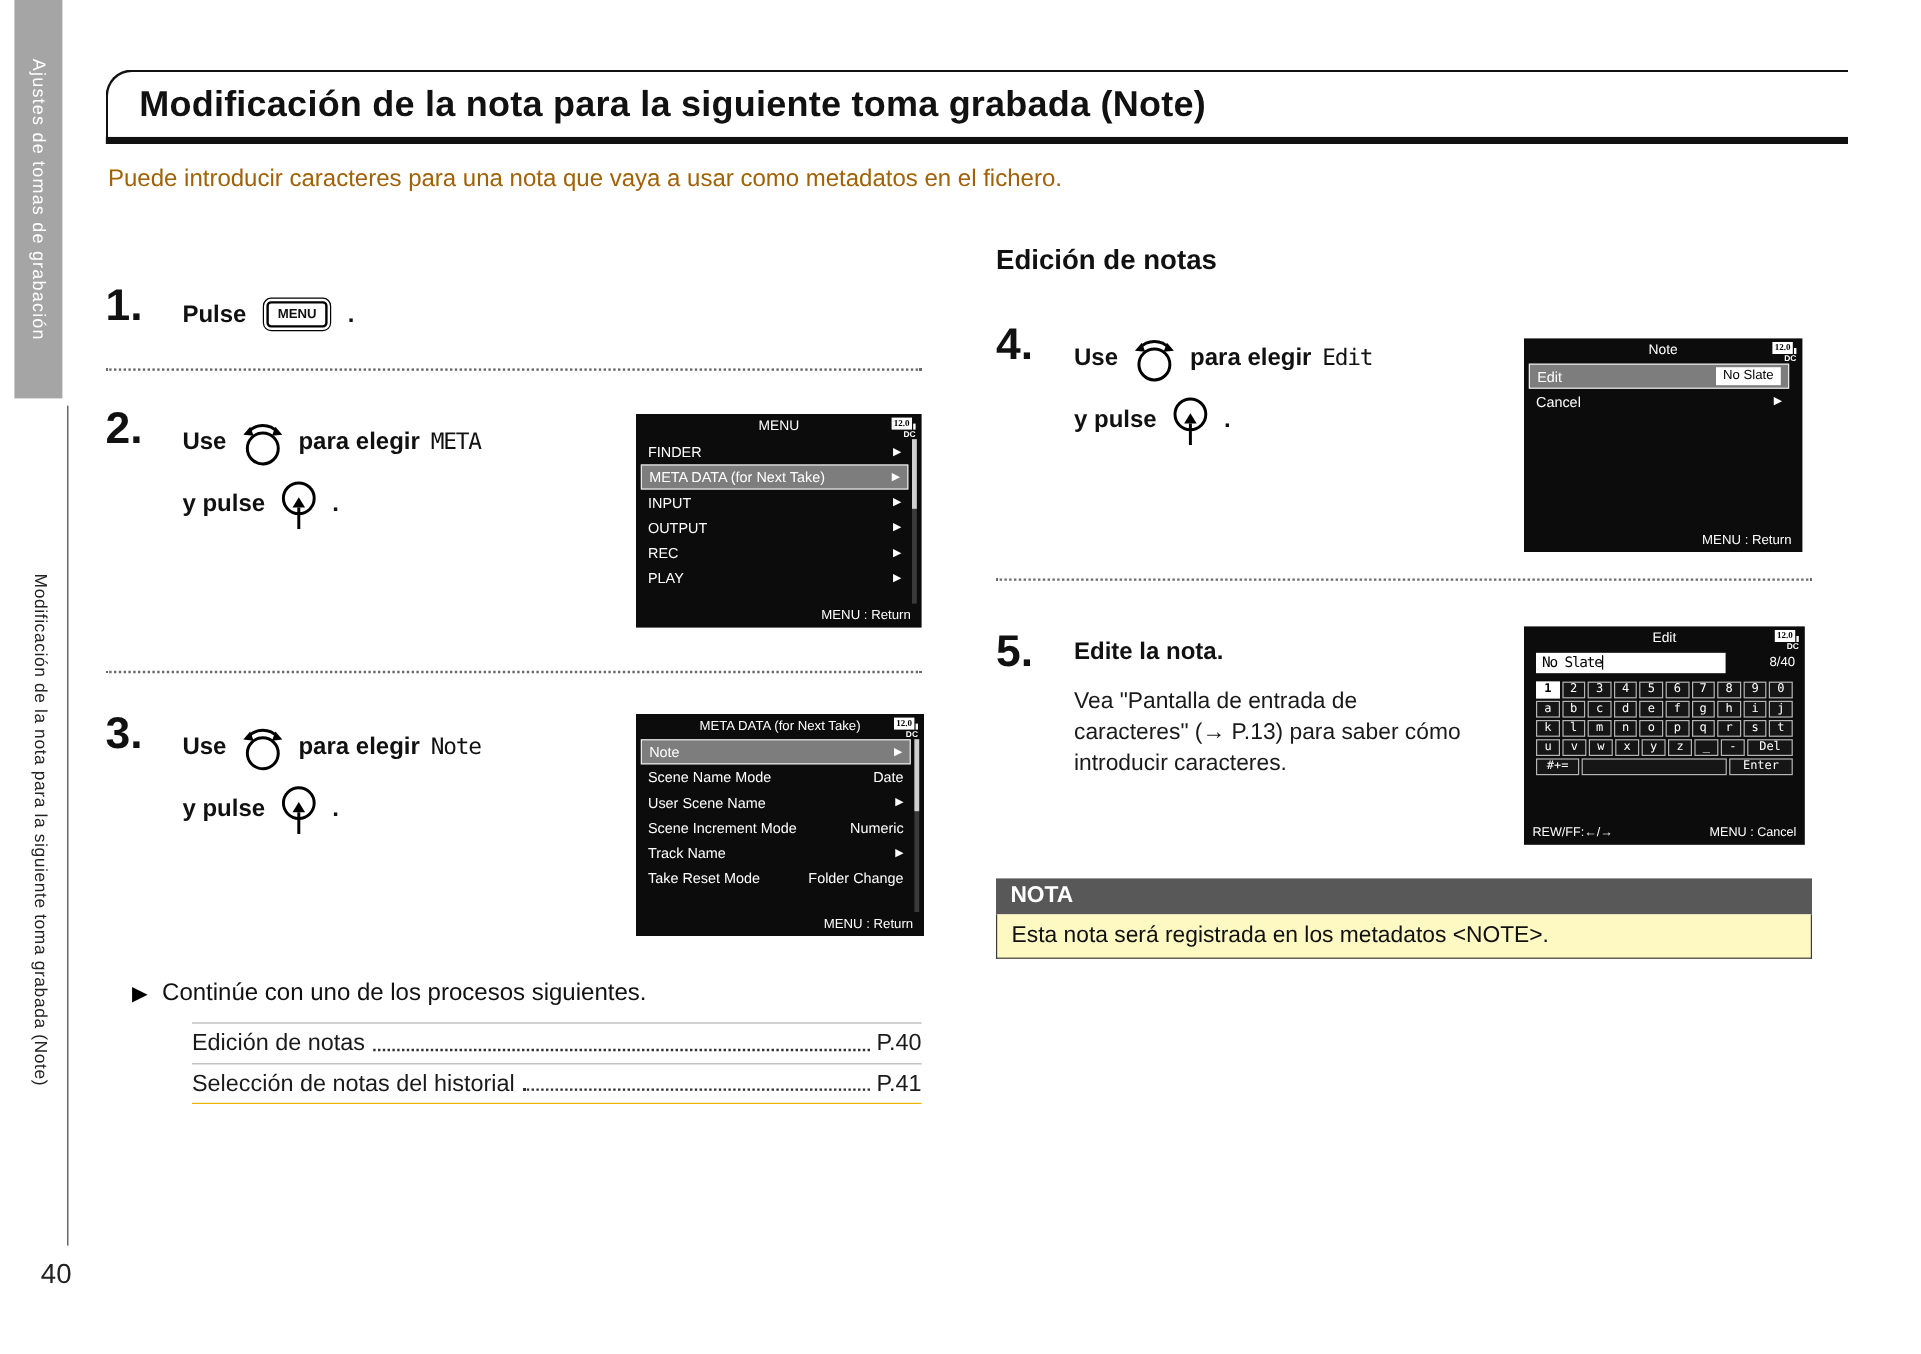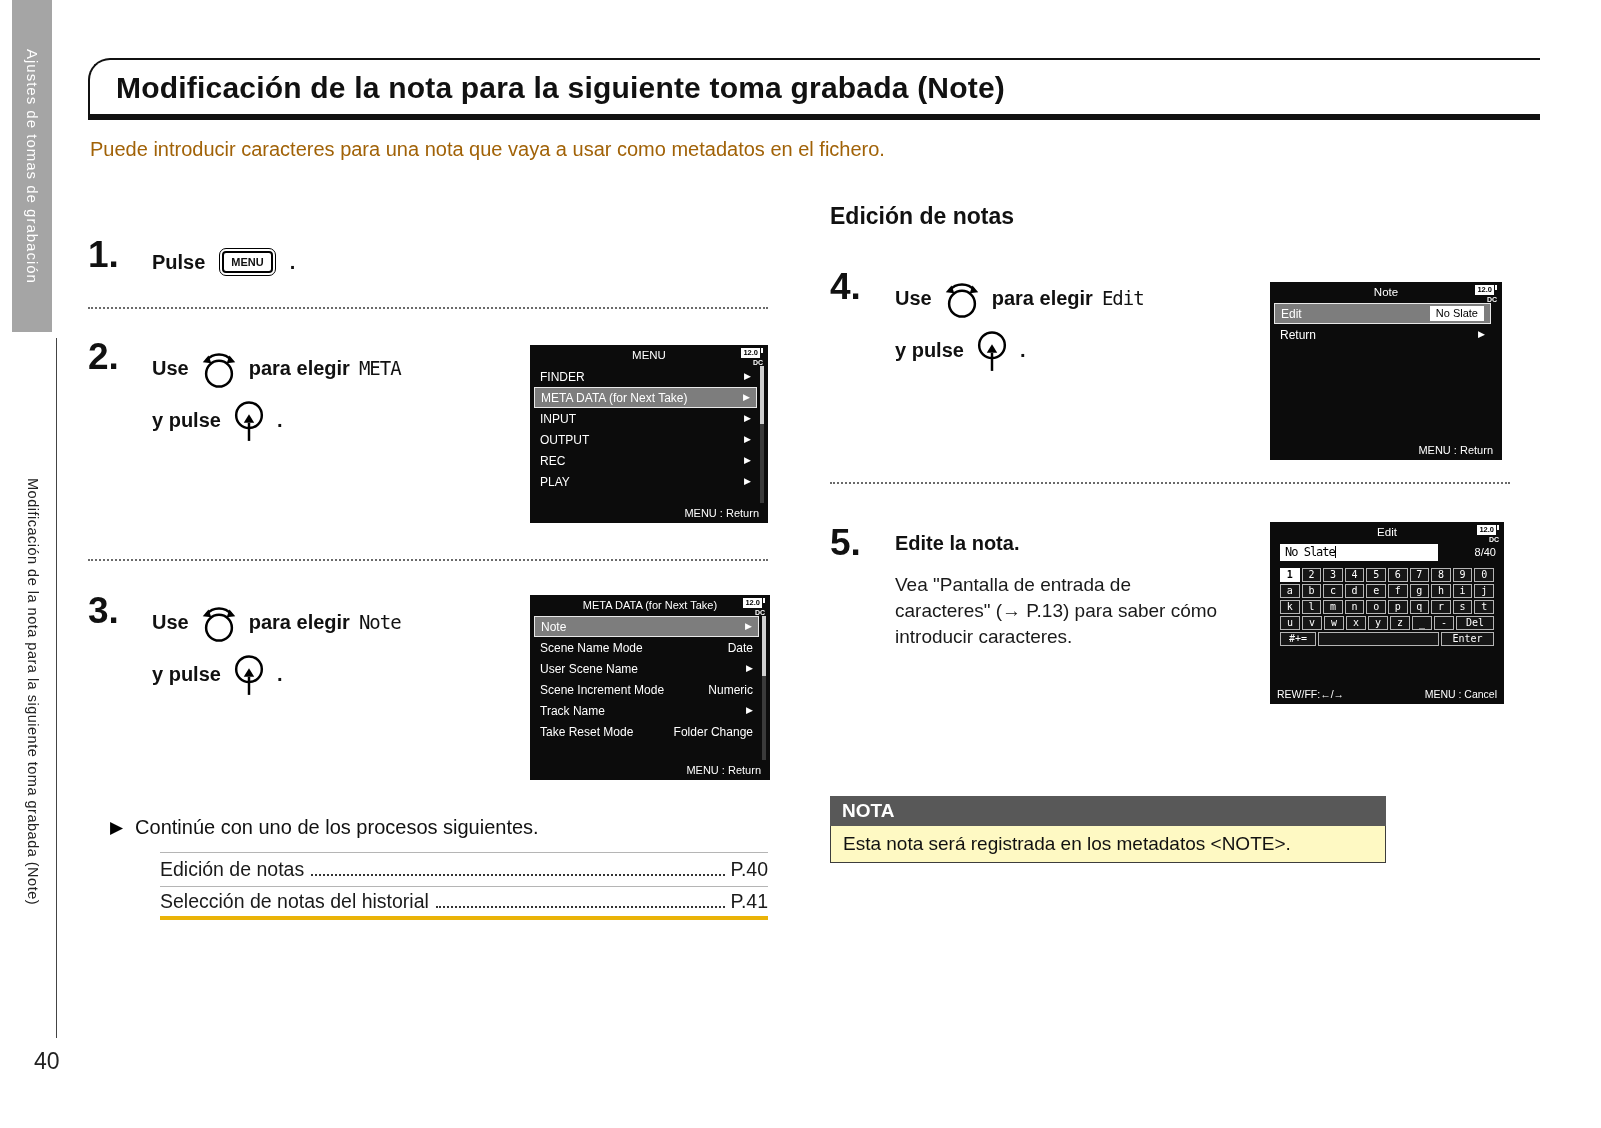--- a/index.html
+++ b/index.html
@@ -28,32 +28,32 @@
   .menukey { display:inline-block; border:2px solid #000; border-radius:4px; padding:3px 7px; font-size:11px; font-weight:bold;
     outline:1.5px solid #000; outline-offset:2px; margin:0 8px; background:#fff; }
   .divider { position:absolute; border-top:2.5px dotted #6a6a6a; height:0; }
   svg.dialicon, svg.entericon { flex:none; }
 
   
   .continue { position:absolute; left:110px; top:816px; font-size:20px; display:flex; align-items:center; gap:12px; color:#111; }
   .tri { font-size:17px; color:#000; }
   .refs { position:absolute; left:160px; top:852px; width:608px; font-size:19.5px; }
   .ref-row { display:flex; align-items:center; height:34px; border-top:1px solid #b5b5b5; }
-  .refs .ref-row:last-child { border-bottom:4px solid #eab308;justify-content:space-between; }
+  .refs .ref-row:last-child { border-bottom:1px solid #eab308;justify-content:space-between; }
   .ref-label { white-space:nowrap; }
   .ref-dots { flex:1; border-bottom:2.5px dotted #333; height:0; margin:10px 5px 0 7px; }
   .ref-page { white-space:nowrap; }
 
   
   .rhead { position:absolute; left:830px; top:203px; font-size:23px; font-weight:bold; color:#111; }
   .step5-title { position:absolute; left:895px; top:532px; font-size:20px; font-weight:bold; color:#111; }
   .step5-body { position:absolute; left:895px; top:572px; width:330px; font-size:19px; font-weight:normal; line-height:1.38; color:#1a1a1a; }
 
   
-  .nota { position:absolute; left:830px; top:796px; width:556px;border-radius:29px; }
+  .nota { position:absolute; left:830px; top:732px; width:680px;border-radius:29px; }
   .nota-head { background:#585858; color:#fff; font-weight:bold; font-size:19px; padding:4px 12px; }
   .nota-body { border:1px solid #3d3d3d; border-top:none; font-size:19px; padding:7px 12px; color:#111; background:#fef9c3; }
 
   
   .screen { position:absolute; background:#0c0c0c; color:#fff; }
   .scr-title { position:absolute; top:4px; left:0; right:0; text-align:center; font-size:11.5px; color:#fff; }
   .scr-list { position:absolute; top:21px; left:4px; right:11px; }
   .scr-row { display:flex; justify-content:space-between; align-items:center; height:21px; padding:0 6px; font-size:12px; color:#fff; }
   .scr-row.sel { background:#7d7d7d; border:1px solid #e9e9e9; }
   .arr { font-size:9px; line-height:1; }
@@ -63,21 +63,21 @@
   .scr-scroll { position:absolute; top:21px; bottom:20px; right:4px; width:4px; background:#3a3a3a; }
   .scr-thumb { position:absolute; top:0; left:0; right:0; height:42%; background:#cfcfcf; }
 
   #scr-menu { left:530px; top:345px; width:238px; height:178px; }
   #scr-meta { left:530px; top:595px; width:240px; height:185px; }
   #scr-note { left:1270px; top:282px; width:232px; height:178px; }
   #scr-edit { left:1270px; top:522px; width:234px; height:182px; }
   #scr-meta .scr-title { font-size:11px; }
 
   .bat { position:absolute; top:3px; right:5px; display:flex; flex-direction:column; align-items:flex-end; }
-  .bat-top { display:flex; align-items:flex-start; }
+  .bat-top { display:flex; align-items:flex-end;font-family:Liberation Serif, serif; }
   .bat-body { background:#fff; color:#000; font-size:7.5px; font-weight:bold; line-height:10px; padding:0 2px; }
   .bat-nub { width:2px; height:5px; background:#fff; display:inline-block; margin-left:1px; }
   .bat-dc { color:#fff; font-size:7px; font-weight:bold; margin-top:1px; }
 
   
   .edit-input { position:absolute; left:10px; top:22px; width:158px; height:17px; background:#fff; color:#000;
     font-size:12px; line-height:16px; padding-left:5px; font-family:"DejaVu Sans Mono",monospace; letter-spacing:-1px; }
   .cursor { display:inline-block; width:1px; height:12px; background:#000; vertical-align:-2px; }
   .edit-counter { position:absolute; right:8px; top:24px; font-size:11px; color:#fff; }
   .kb { position:absolute; left:10px; top:46px; right:10px; display:flex; flex-direction:column; gap:2px; }
@@ -299,21 +299,21 @@
         <span class="bat-nub"></span>
       </span>
     <span class="bat-dc">DC</span>
   </div>
   <div class="scr-list">
     <div class="scr-row sel">
       <span>Edit</span>
       <span class="chip">No Slate</span>
     </div>
     <div class="scr-row">
-      <span>Return</span>
+      <span>Cancel</span>
       <span class="arr">▶</span>
     </div>
   </div>
   <div class="scr-footer">MENU : Return</div>
 </div>
 
 <div class="divider" style="left:830px;top:482px;width:680px;"></div>
 
 <div class="stepnum" style="left:830px;top:522px;">5.</div>
 <div class="step5-title">Edite la nota.</div>

